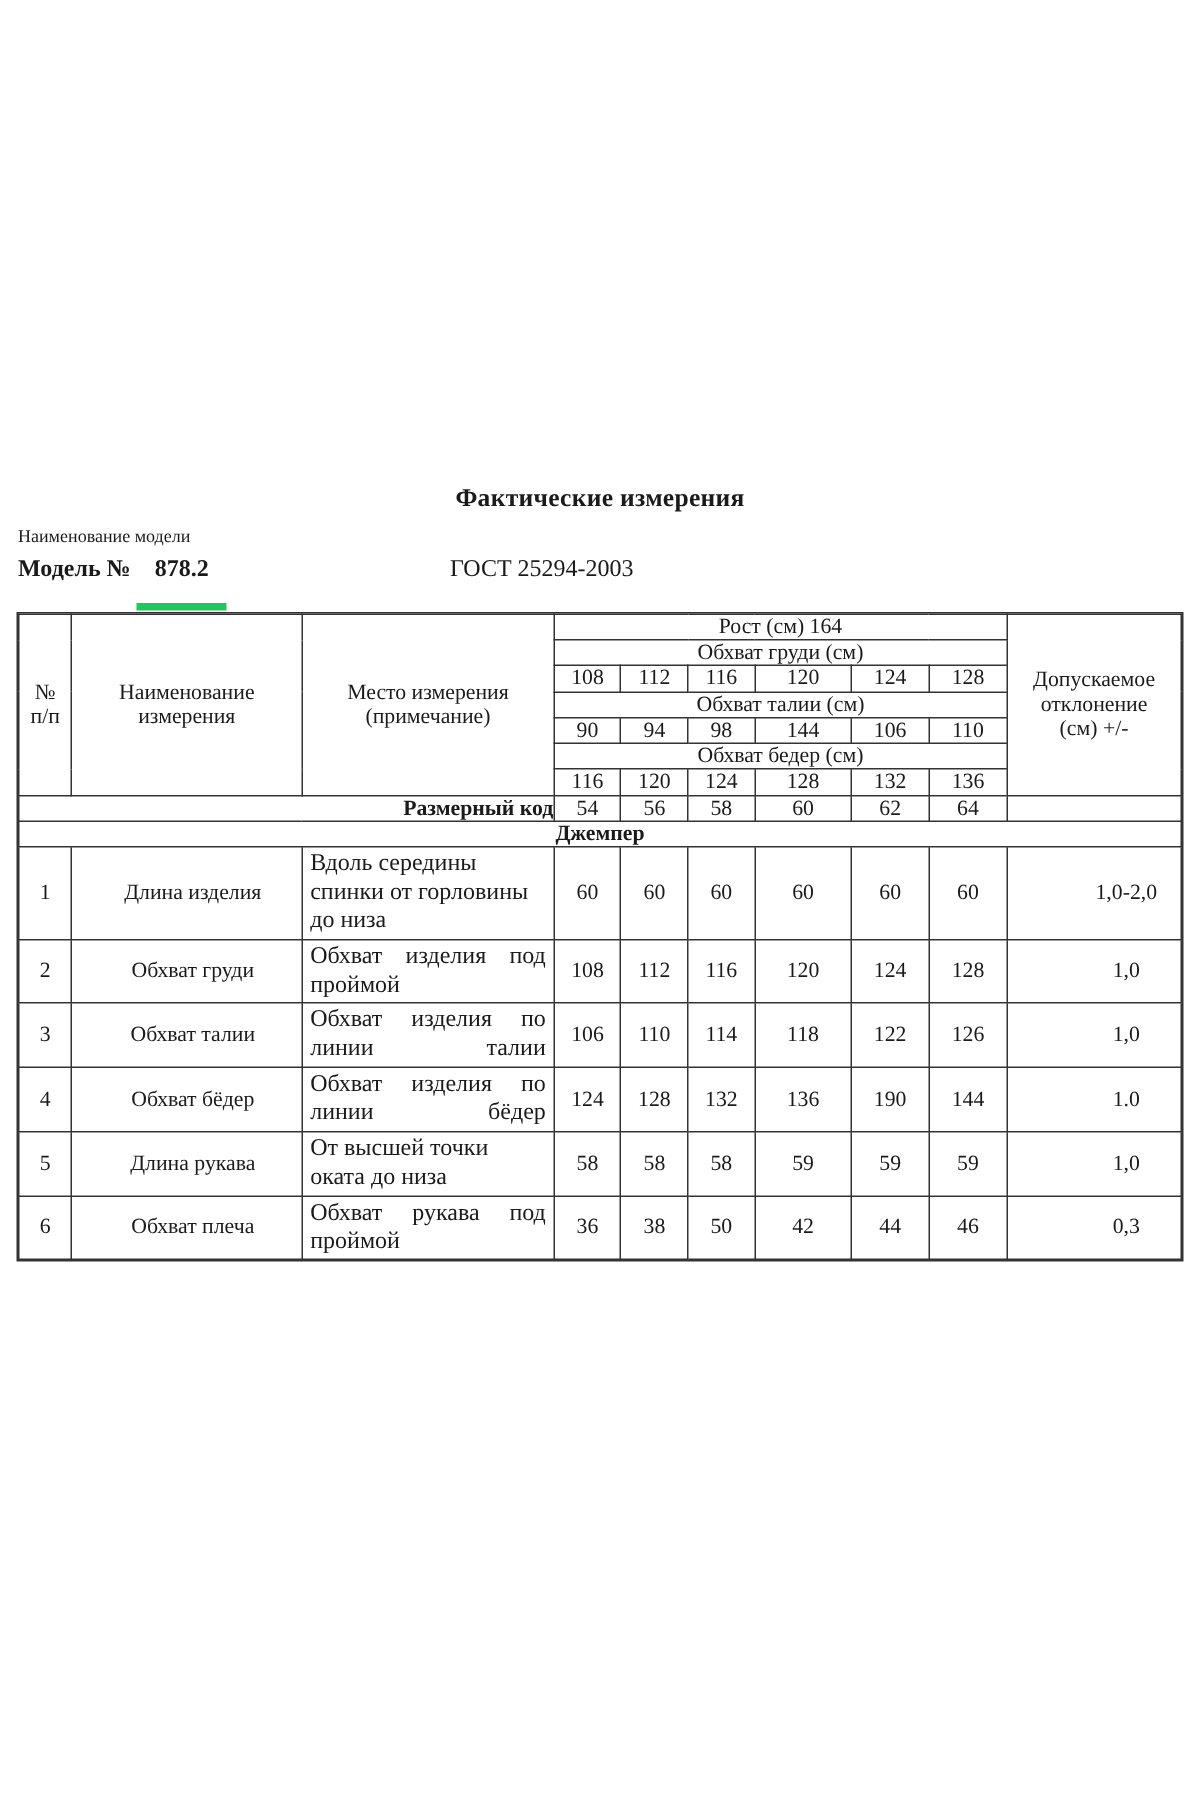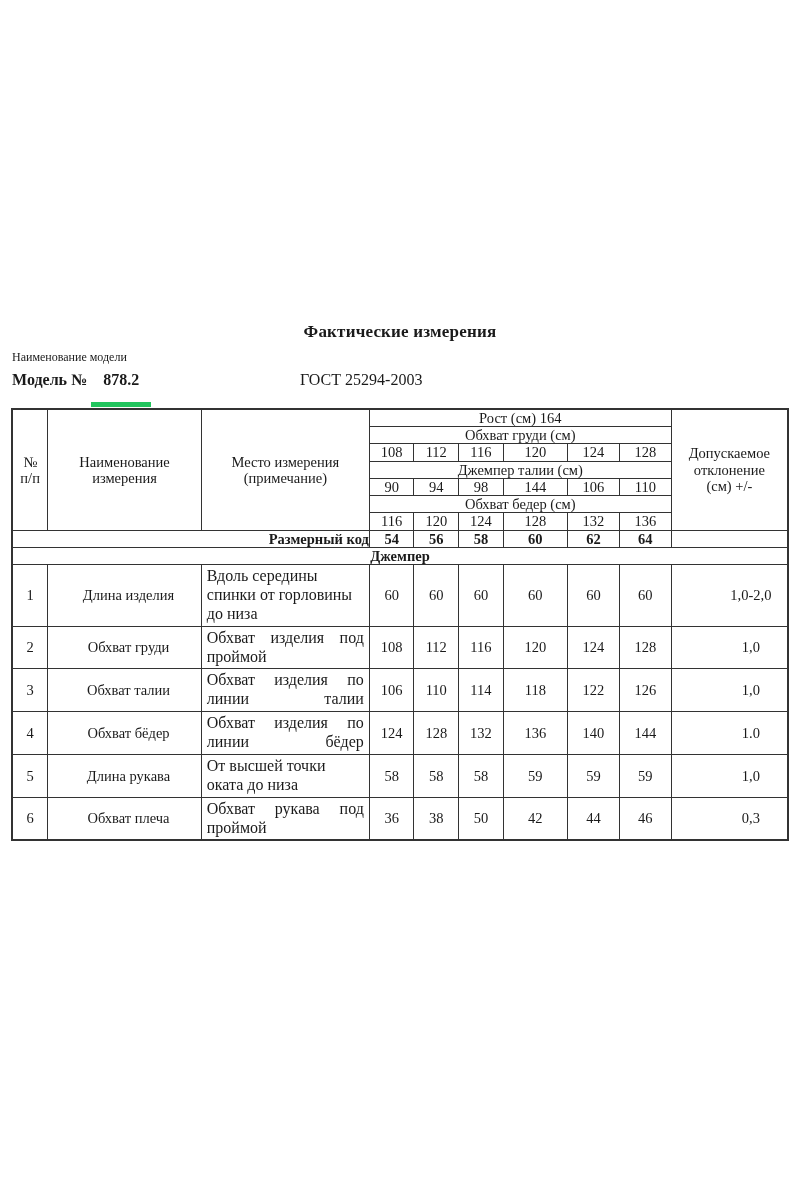--- a/index.html
+++ b/index.html
@@ -110,21 +110,21 @@
   .group-row td {
     font-size: 14.5px;
     padding: 2px 0;
   }
   .size-row td {
     font-size: 14.5px;
     padding: 2px 0;
   }
 
   .code-row td {
-    font-weight: bold;
+    font-weight: normal;
     font-size: 15px;
     padding: 3px 0;
   }
   .code-row .code-label {
     font-weight: bold;
     text-align: right;
   }
 
   .section-row td {
     font-weight: bold;
@@ -217,21 +217,21 @@
       <tr class="size-row">
         <td>108</td>
         <td>112</td>
         <td>116</td>
         <td>120</td>
         <td>124</td>
         <td>128</td>
       </tr>
 
       <tr class="group-row">
-        <td colspan="6">Джемпер талии (см)</td>
+        <td colspan="6">Обхват талии (см)</td>
       </tr>
 
       <tr class="size-row">
         <td>90</td>
         <td>94</td>
         <td>98</td>
         <td>144</td>
         <td>106</td>
         <td>110</td>
       </tr>
@@ -304,21 +304,21 @@
       </tr>
 
       <tr class="data-row">
         <td>4</td>
         <td class="nm">Обхват бёдер</td>
         <td class="note">Обхват изделия по линии бёдер</td>
         <td class="val">124</td>
         <td class="val">128</td>
         <td class="val">132</td>
         <td class="val">136</td>
-        <td class="val">140</td>
+        <td class="val">190</td>
         <td class="val">144</td>
         <td class="tol">1.0</td>
       </tr>
 
       <tr class="data-row">
         <td>5</td>
         <td class="nm">Длина рукава</td>
         <td class="note nojust">От высшей точки оката до низа</td>
         <td class="val">58</td>
         <td class="val">58</td>

